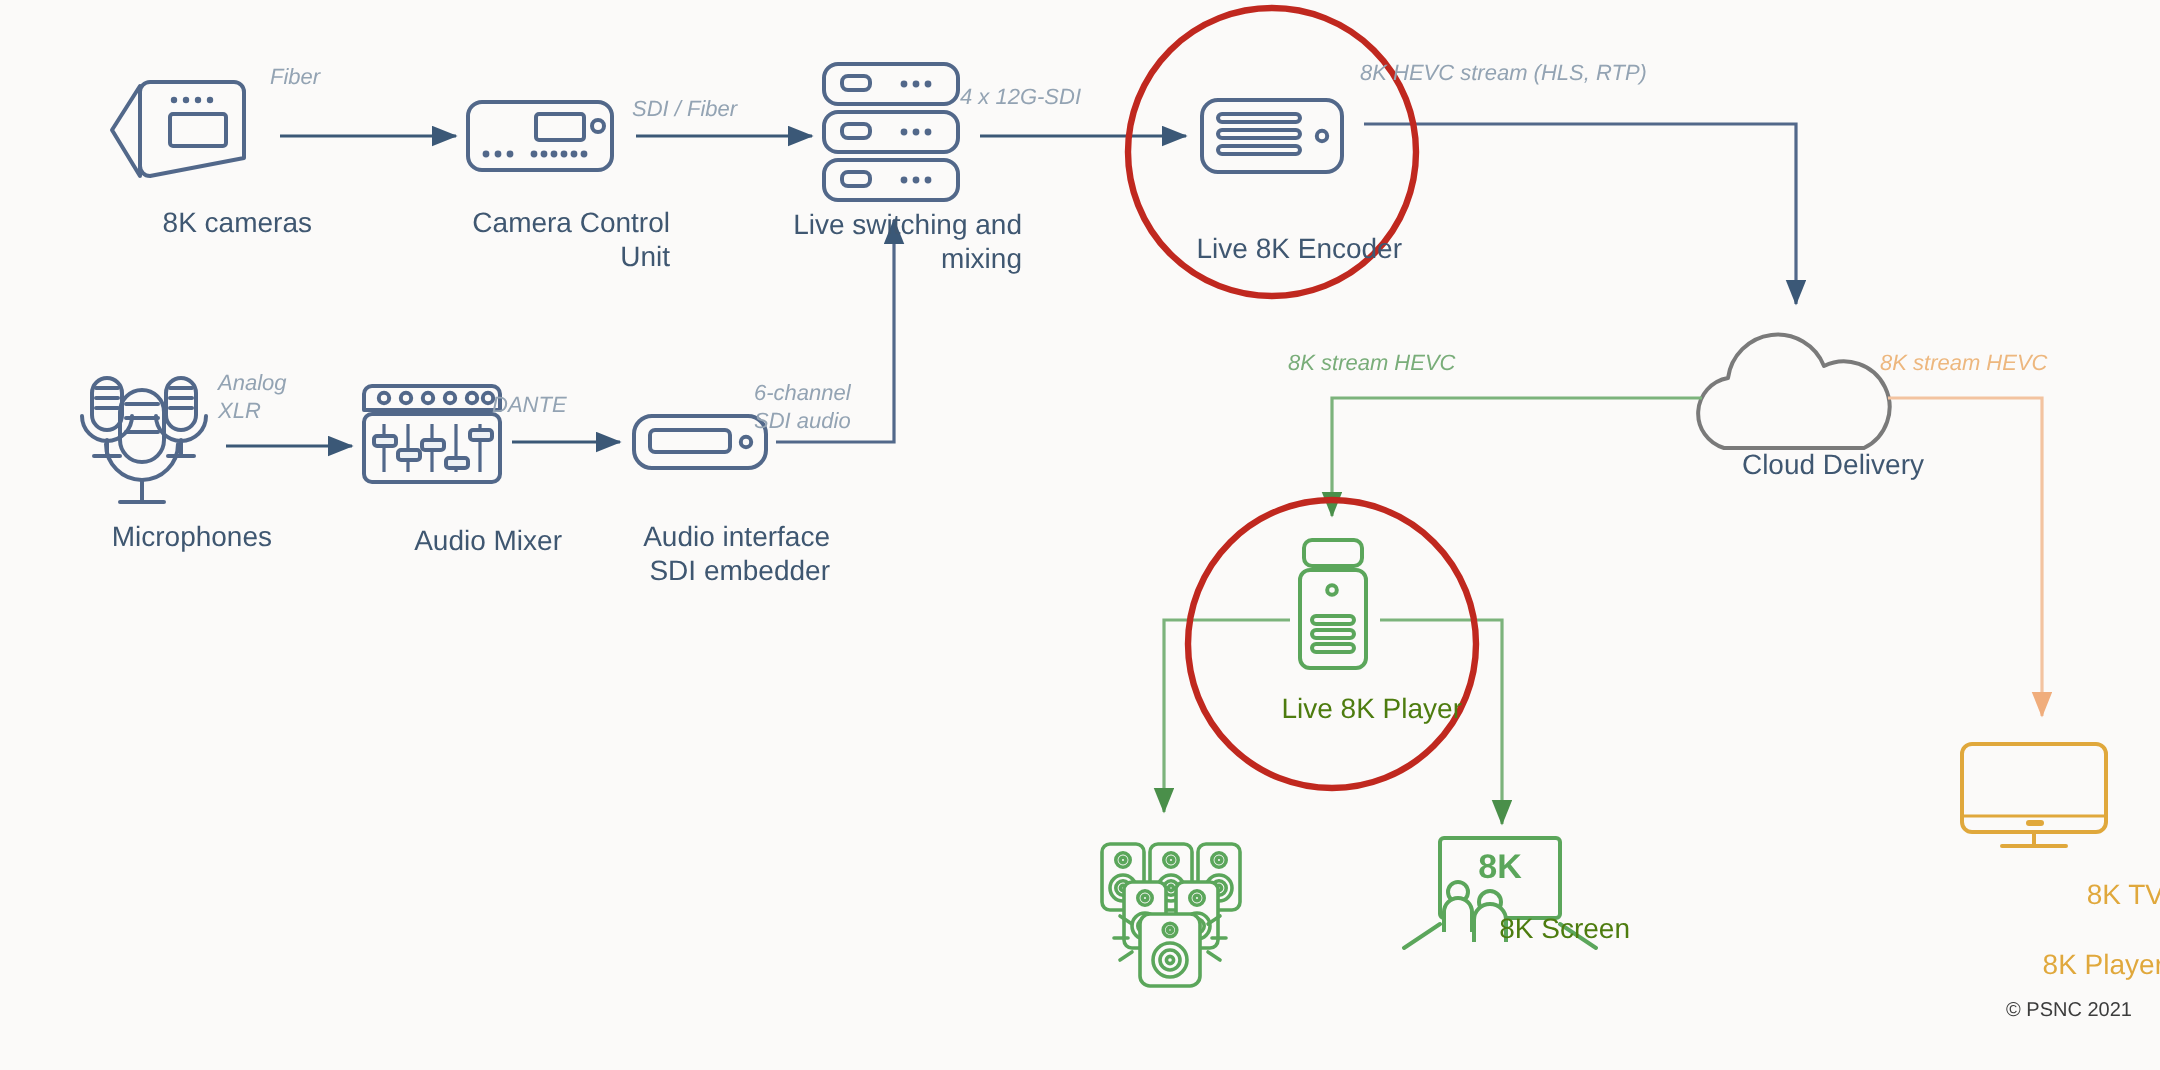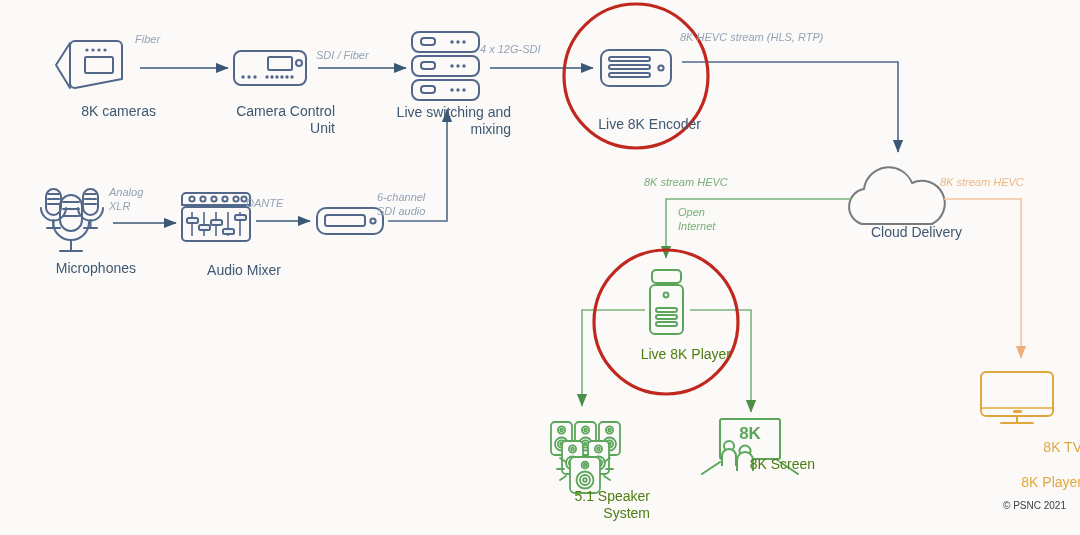--- a/index.html
+++ b/index.html
@@ -268,41 +268,39 @@
 
   <div class="lbl" style="left:26px;top:103px;width:130px;">8K cameras</div>
   <div class="lbl" style="left:381px;top:104px;width:130px;">Live switching and
 mixing</div>
   <div class="lbl" style="left:205px;top:103px;width:130px;">Camera Control
 Unit</div>
   <div class="lbl" style="left:571px;top:116px;width:130px;">Live 8K Encoder</div>
 
   <div class="lbl" style="left:6px;top:260px;width:130px;">Microphones</div>
   <div class="lbl" style="left:151px;top:262px;width:130px;">Audio Mixer</div>
+  <div class="lbl" style="left:285px;top:260px;width:130px;">Audio interface
+SDI embedder</div>
 
   <div class="lbl" style="left:832px;top:224px;width:130px;">Cloud Delivery</div>
 
   <div class="lbl green" style="left:601px;top:346px;width:130px;">Live 8K Player</div>
-  <div class="lbl green" style="left:520px;top:488px;width:130px;">5.1 Speaker
-System</div>
   <div class="lbl green" style="left:685px;top:456px;width:130px;">8K Screen</div>
 
   <div class="lbl orange" style="left:952px;top:439px;width:130px;">8K TV</div>
   <div class="lbl orange" style="left:952px;top:474px;width:130px;">8K Player</div>
 
   <div class="edge" style="left:135px;top:33px;width:80px;">Fiber</div>
   <div class="edge" style="left:316px;top:49px;width:80px;">SDI / Fiber</div>
   <div class="edge" style="left:480px;top:43px;width:100px;">4 x 12G-SDI</div>
   <div class="edge" style="left:680px;top:31px;width:240px;">8K HEVC stream (HLS,  RTP)</div>
 
   <div class="edge" style="left:109px;top:186px;width:70px;">Analog
 XLR</div>
   <div class="edge" style="left:246px;top:197px;width:70px;">DANTE</div>
   <div class="edge" style="left:377px;top:191px;width:80px;">6-channel
 SDI audio</div>
 
   <div class="edge green" style="left:644px;top:176px;width:180px;">8K stream HEVC</div>
-  <div class="edge green" style="left:678px;top:206px;width:110px;">Open
-Internet</div>
   <div class="edge orange" style="left:940px;top:176px;width:180px;">8K stream HEVC</div>
 
   <div class="copyright">© PSNC 2021</div>
 </div>
 
 </body></html>

